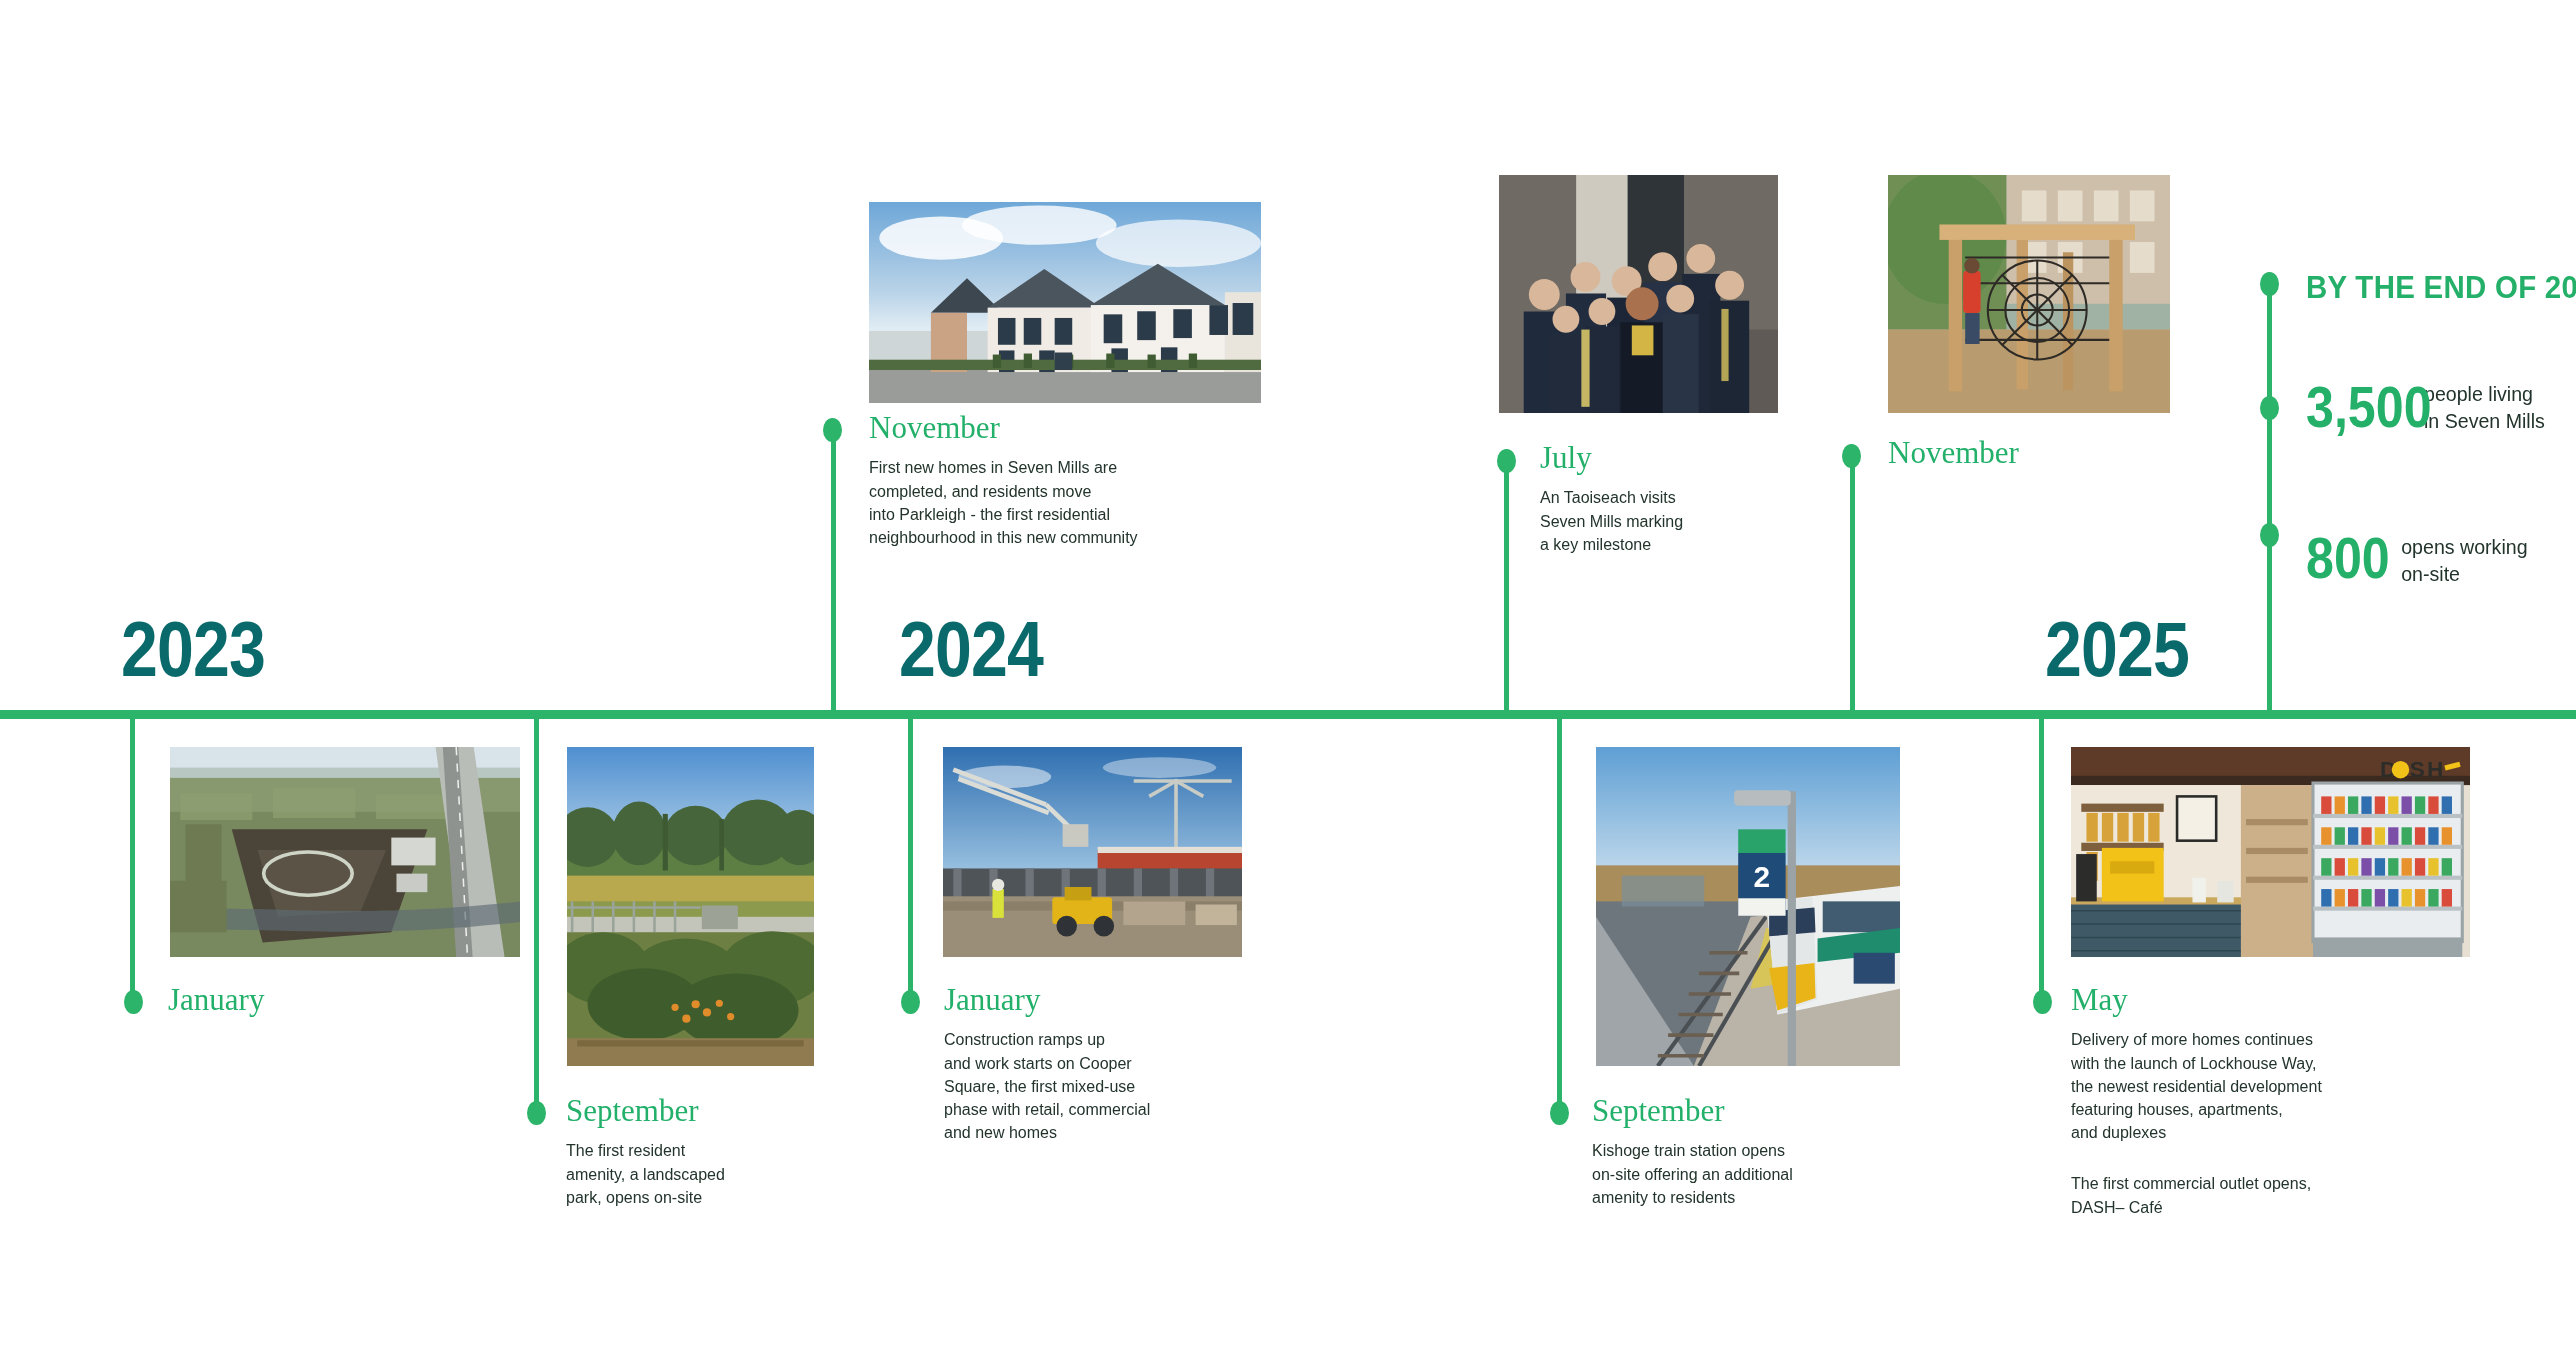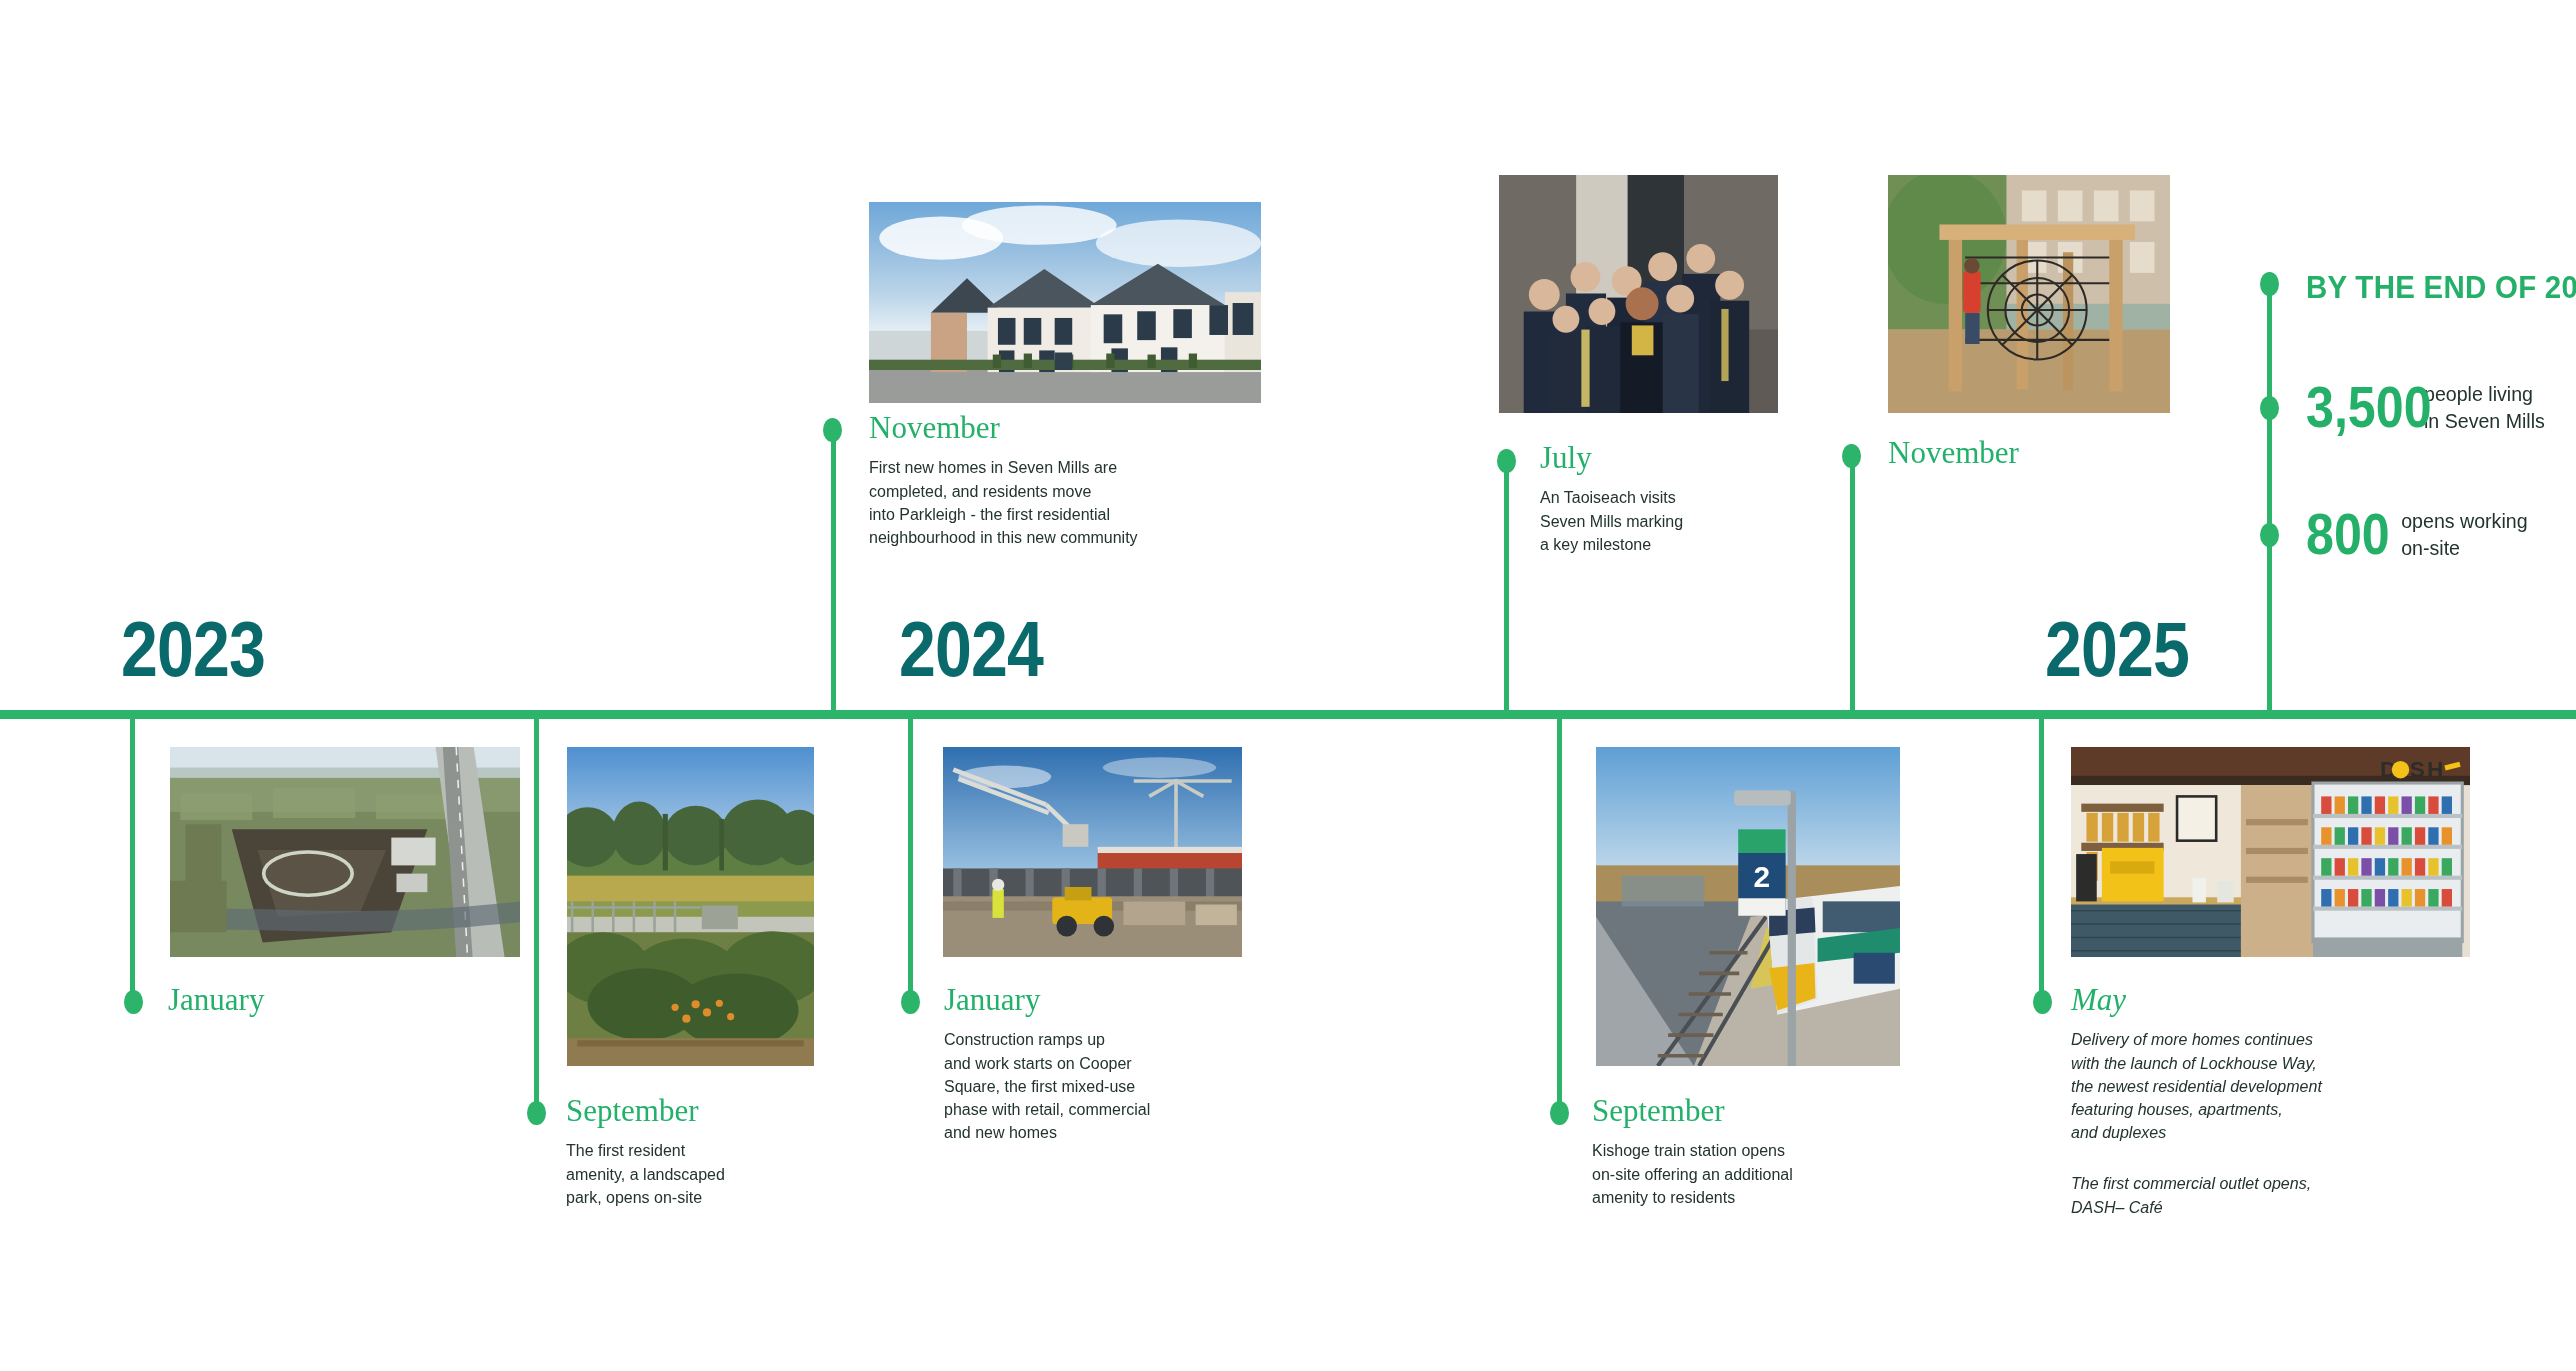--- a/index.html
+++ b/index.html
@@ -272,21 +272,21 @@
   <div class="stats-title" style="left:2306px; top:269px;">BY THE END OF 2025</div>
 
   <div class="dot" style="left:2260px; top:396px;"></div>
   <div class="stat-row" style="left:2306px; top:379px;">
     <div class="stat-num" style="width:118px;">3,500</div>
     <div class="stat-label" style="margin-left:0;">people living
 in Seven Mills</div>
   </div>
 
   <div class="dot" style="left:2260px; top:523px;"></div>
-  <div class="stat-row" style="left:2306px; top:506px;">
+  <div class="stat-row" style="left:2306px; top:530px;align-items:flex-end;">
     <div class="stat-num" style="width:90px;">800</div>
     <div class="stat-label" style="margin-left:5.2px;">opens working
 on-site</div>
   </div>
 
   <div class="stem" style="left:130px; top:716px; height:289px;"></div>
   <div class="photo" style="left:170px; top:747px; width:350px; height:210px;">
     <svg width="350" height="210" viewBox="0 0 680 408" preserveAspectRatio="none" aria-hidden="true">
       <rect x="0" y="0" width="680" height="408" fill="#7e8d6c"></rect>
       <rect x="0" y="0" width="680" height="48" fill="#d9e3ea"></rect>
@@ -600,21 +600,21 @@
       </g>
 
       <text x="600" y="58" font-family="Liberation Sans, sans-serif" font-size="44" font-weight="bold" fill="#2c2c28" letter-spacing="4">D</text>
       <circle cx="640" cy="44" r="17" fill="#f2c219"></circle>
       <text x="658" y="58" font-family="Liberation Sans, sans-serif" font-size="44" font-weight="bold" fill="#2c2c28" letter-spacing="4">SH</text>
       <rect x="726" y="32" width="30" height="10" fill="#f2c219" transform="rotate(-14 741 37)"></rect>
       <rect x="470" y="370" width="290" height="38" fill="#9aa3a6"></rect>
     </svg>
   </div>
   <div class="dot" style="left:2033px; top:990px;"></div>
-  <div class="milestone" style="left:2071px; top:984px; width:402px;font-style:italic;">
+  <div class="milestone" style="left:2071px; top:984px; width:402px;">
     <div class="ms-month">May</div>
     <div class="ms-body">Delivery of more homes continues
 with the launch of Lockhouse Way,
 the newest residential development
 featuring houses, apartments,
 and duplexes</div>
     <div class="ms-body second">The first commercial outlet opens,
 DASH– Café</div>
   </div>
 

